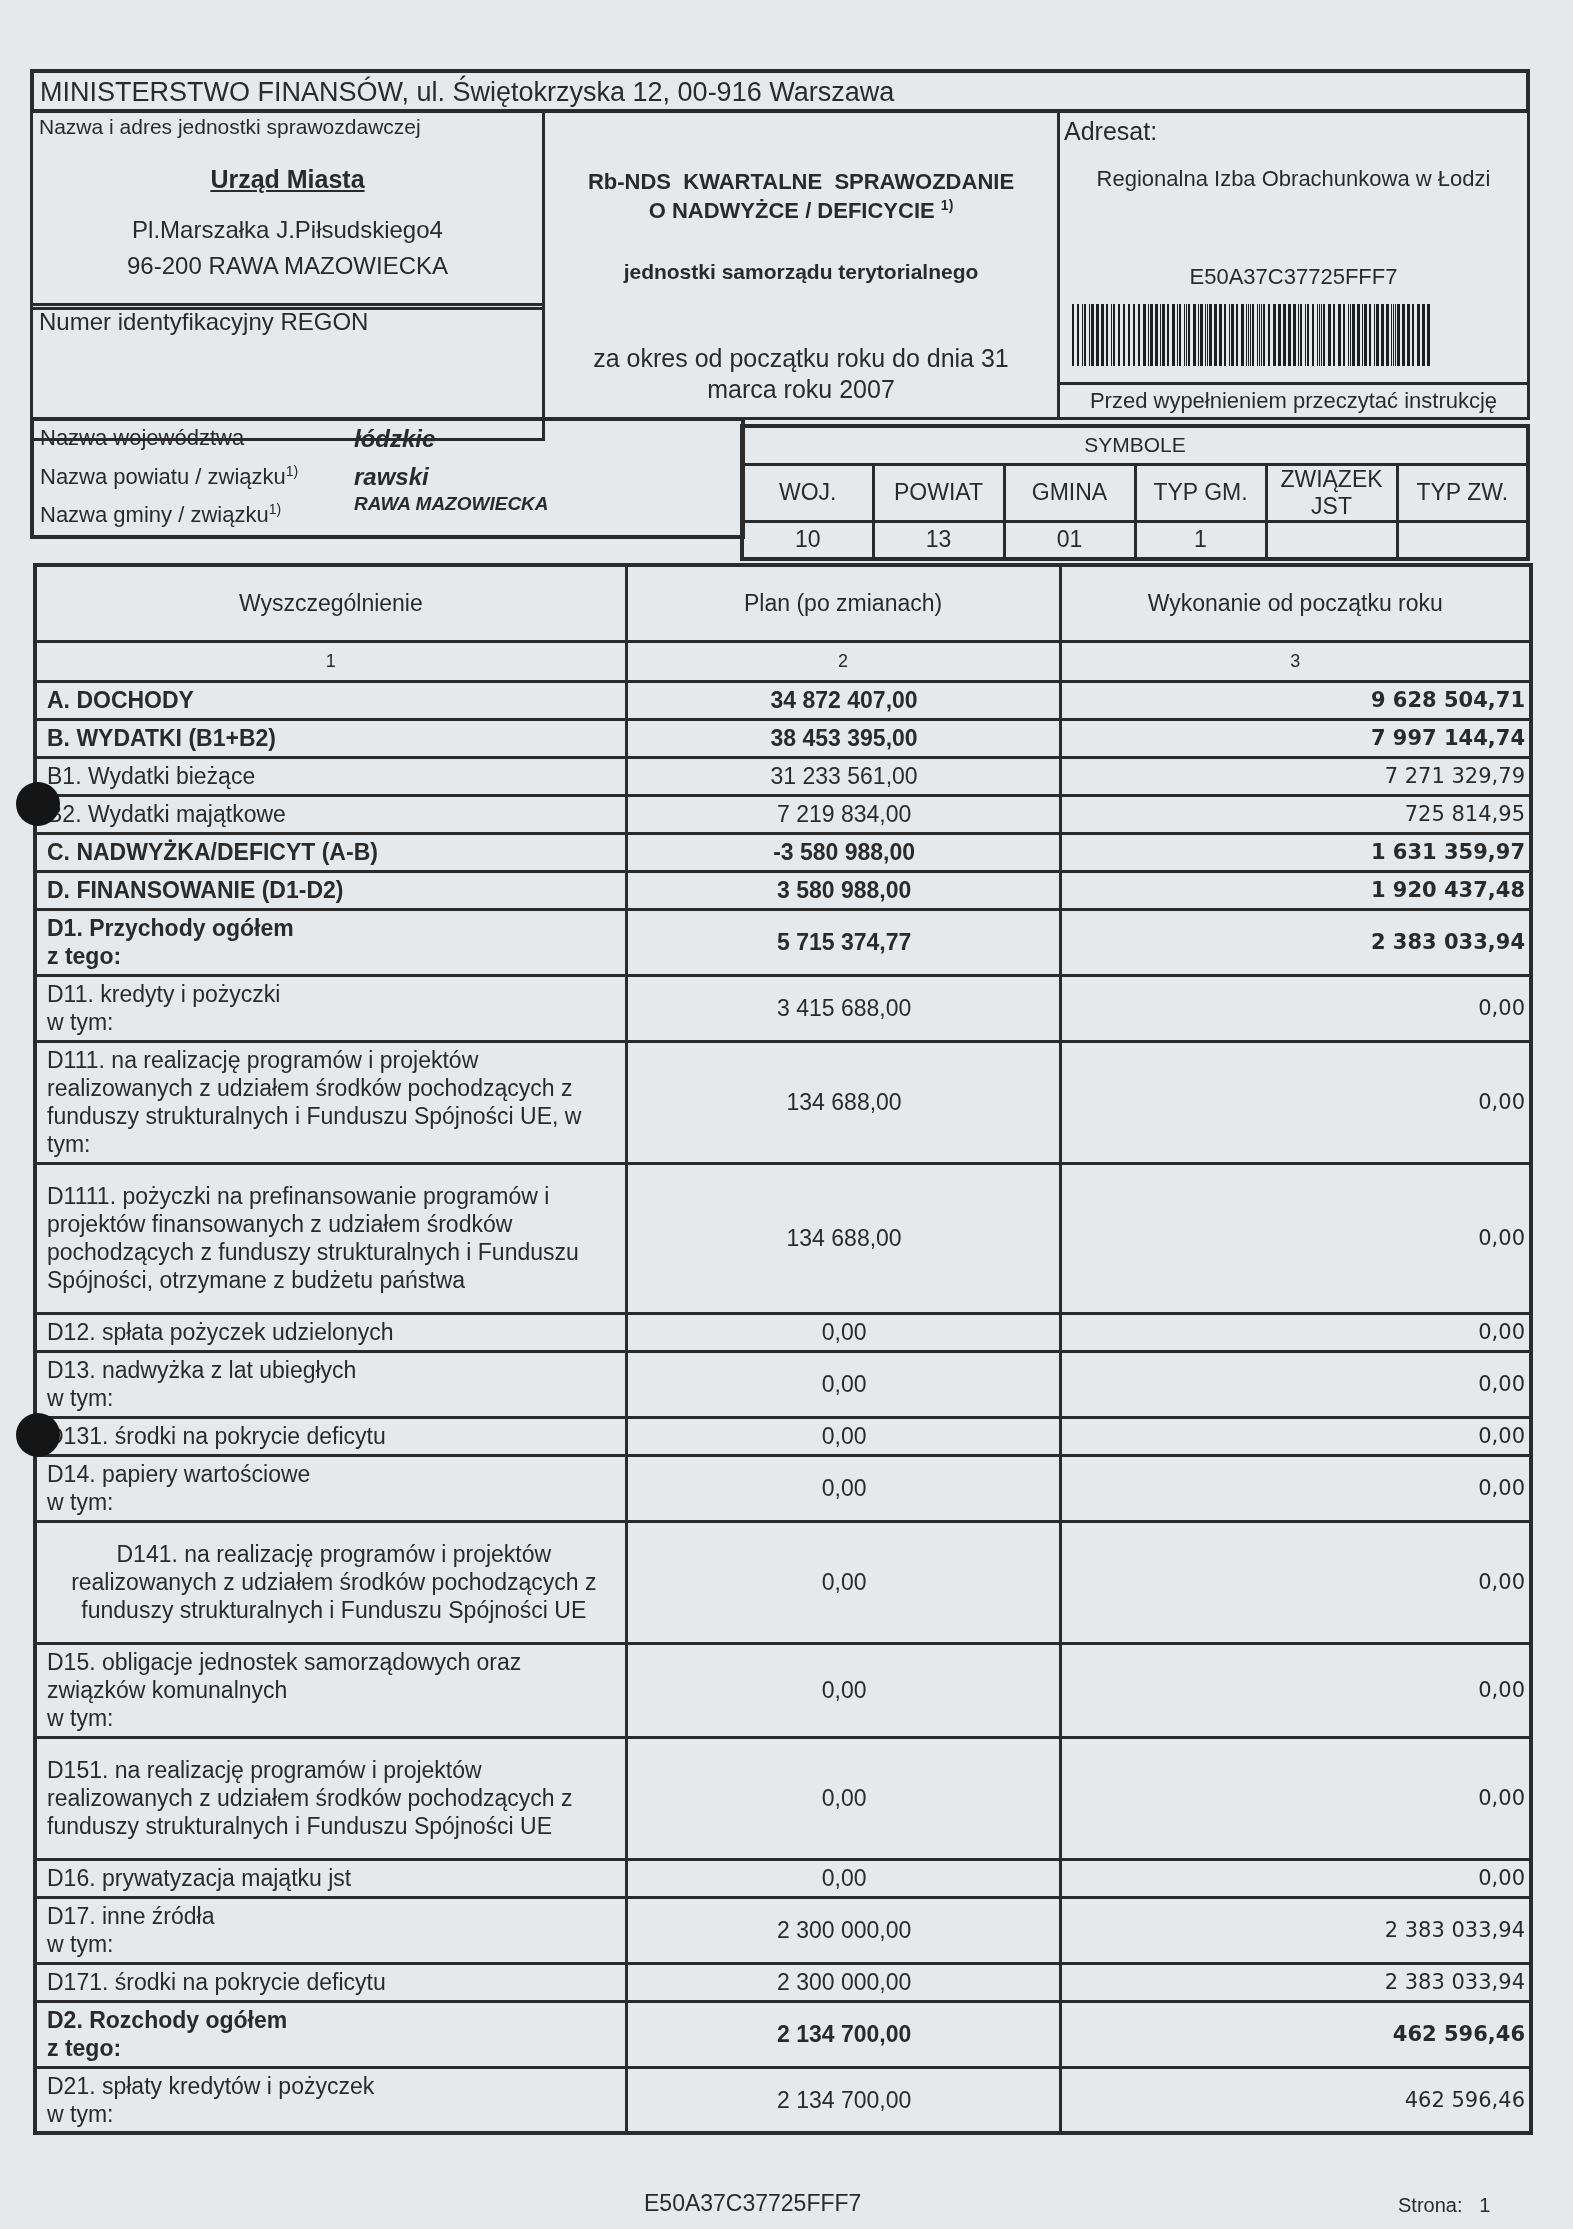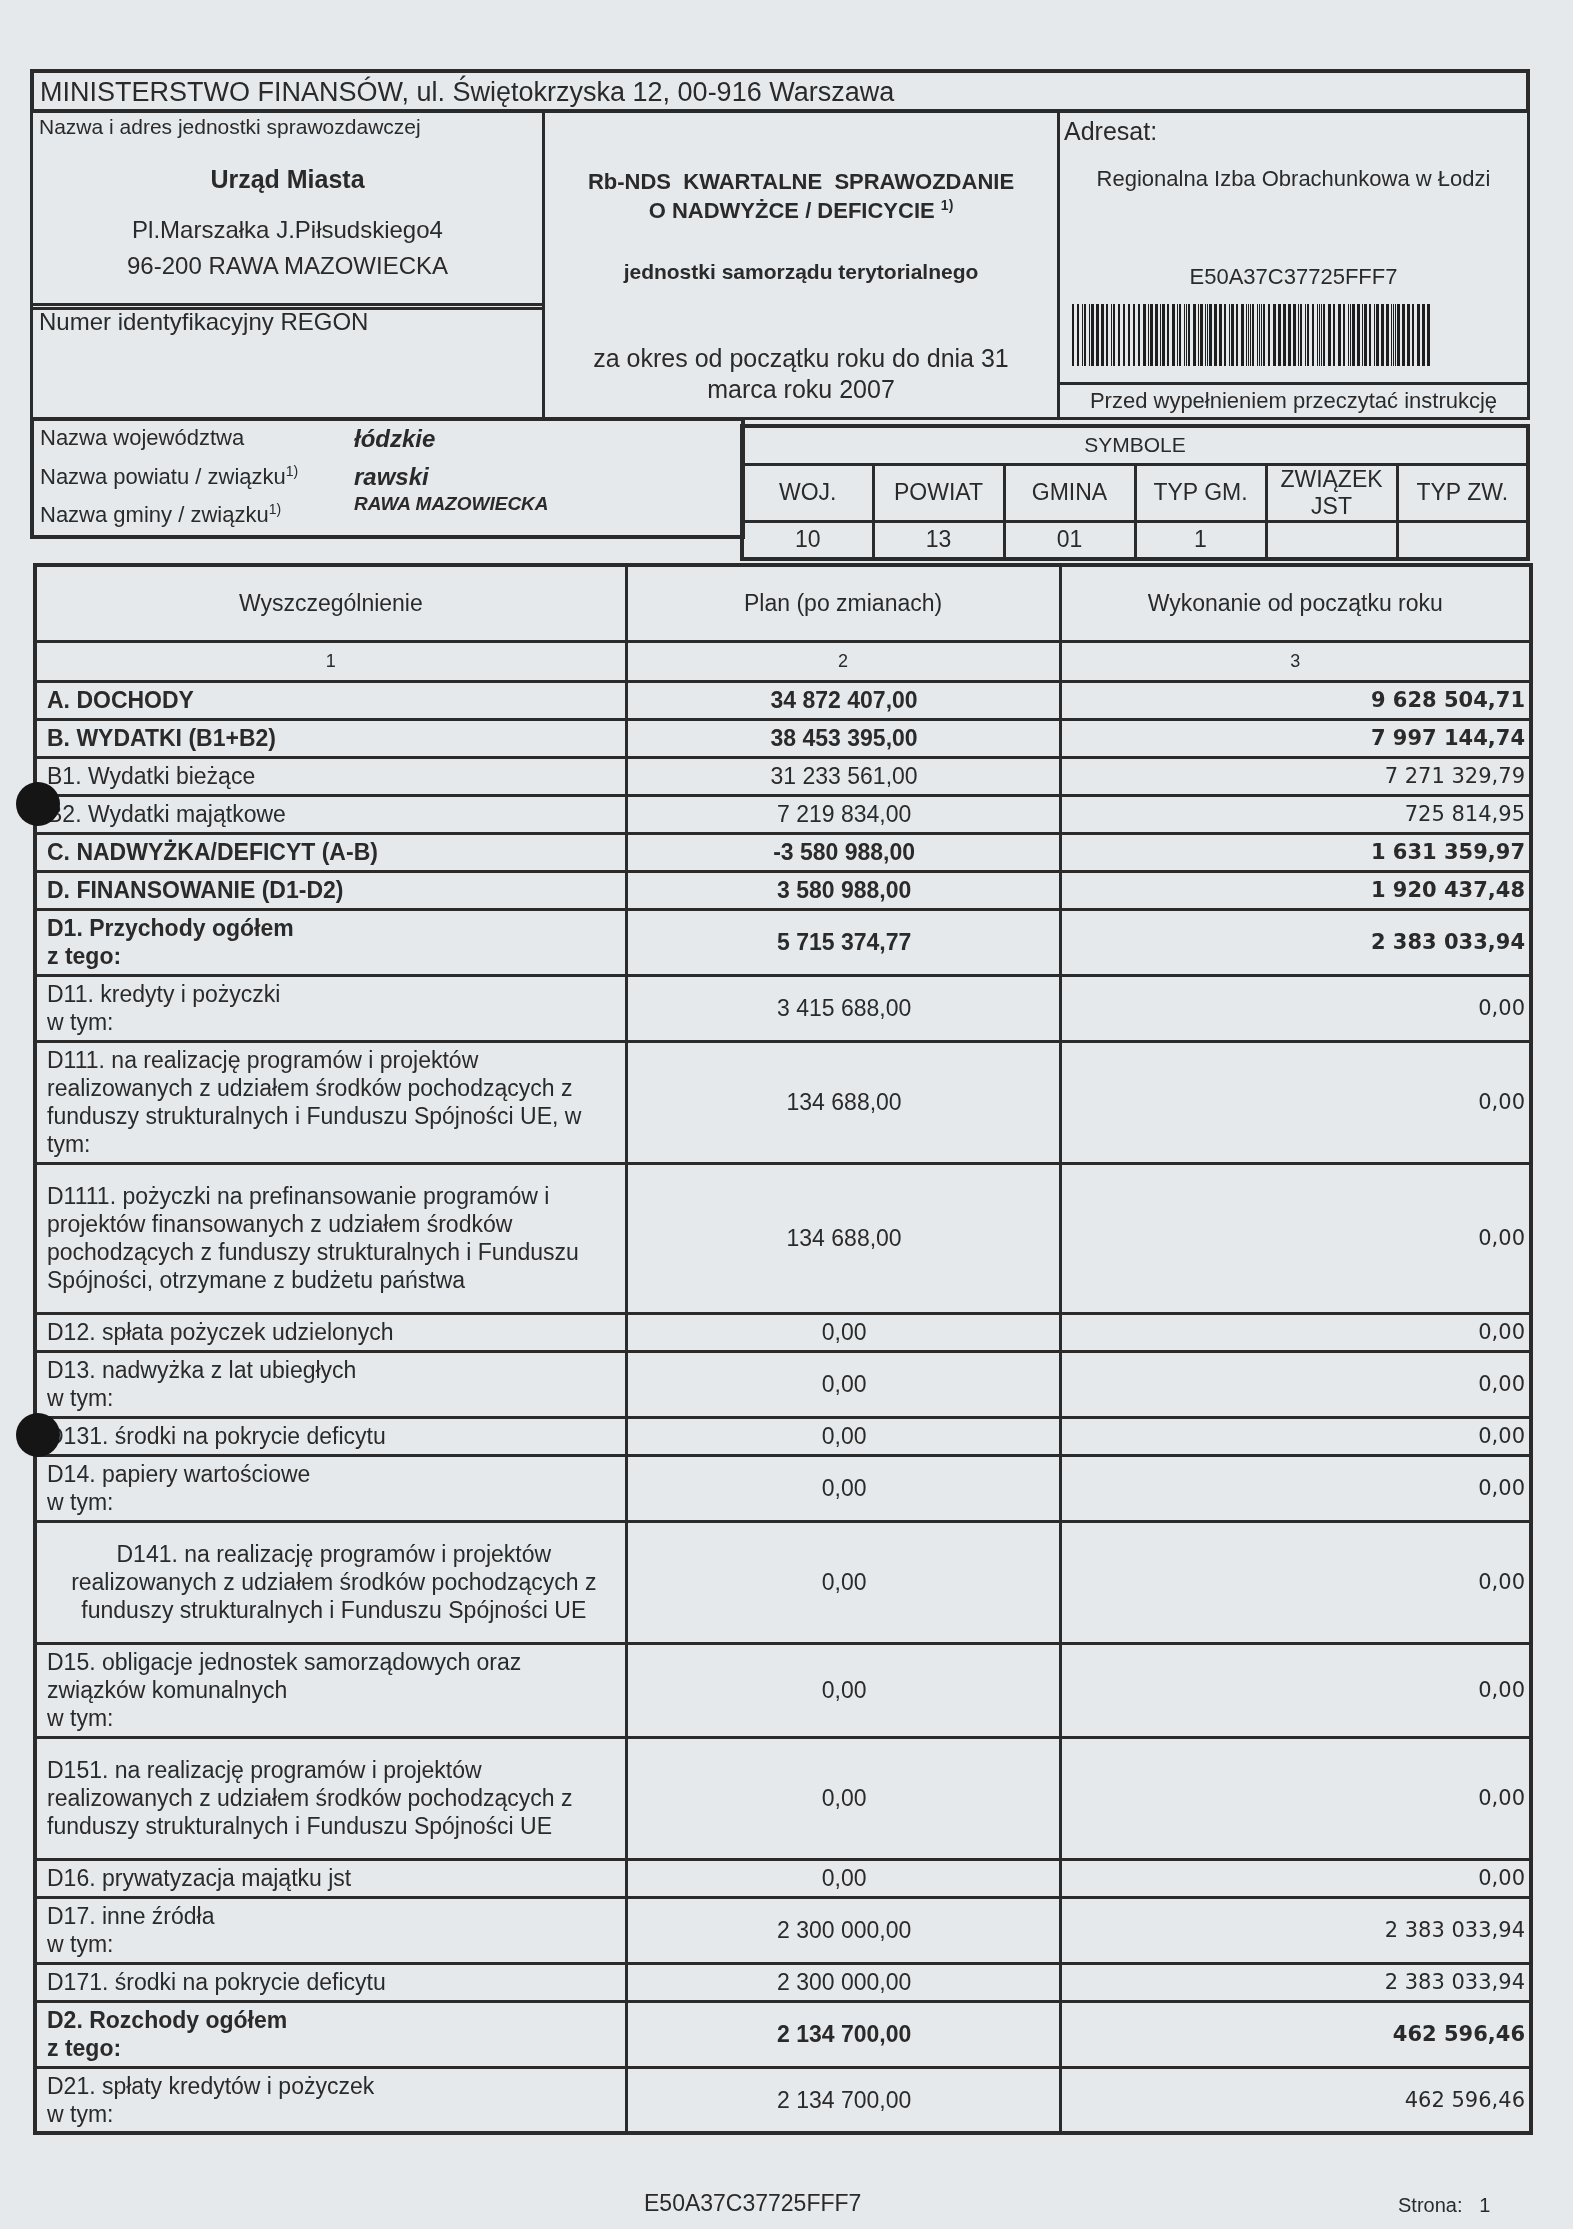--- a/index.html
+++ b/index.html
@@ -57,26 +57,26 @@
 </style>
 </head>
 <body>
 
 <div class="page">
 
   <div class="abs hdr-top">MINISTERSTWO FINANSÓW, ul. Świętokrzyska 12, 00-916 Warszawa</div>
 
   <div class="abs box" style="left:30px; top:94px; width:515px; height:200px;">
     <div style="font-size:21px; padding:2px 6px;">Nazwa i adres jednostki sprawozdawczej</div>
-    <div class="center bold" style="font-size:25px; margin-top:24px;">Urząd Miasta</div>
+    <div class="center bold" style="font-size:25px; margin-top:24px;text-decoration:underline;">Urząd Miasta</div>
     <div class="center" style="font-size:24px; margin-top:22px;">Pl.Marszałka J.Piłsudskiego4</div>
     <div class="center" style="font-size:24px; margin-top:8px;">96-200 RAWA MAZOWIECKA</div>
   </div>
 
-  <div class="abs box" style="left:30px; top:287px; width:515px; height:117px;">
+  <div class="abs box" style="left:30px; top:287px; width:515px; height:138px;">
     <div style="font-size:24px; padding:2px 6px;">Numer identyfikacyjny REGON</div>
   </div>
 
   <div class="abs box" style="left:542px; top:94px; width:518px; height:310px;">
     <div class="center bold" style="font-size:22px; margin-top:56px; white-space:pre;">Rb-NDS  KWARTALNE  SPRAWOZDANIE</div>
     <div class="center bold" style="font-size:22px; margin-top:2px;">
       <span>O NADWYŻCE / DEFICYCIE</span>
       <span class="sup">1)</span>
     </div>
     <div class="center bold" style="font-size:21px; margin-top:36px;">jednostki samorządu terytorialnego</div>

